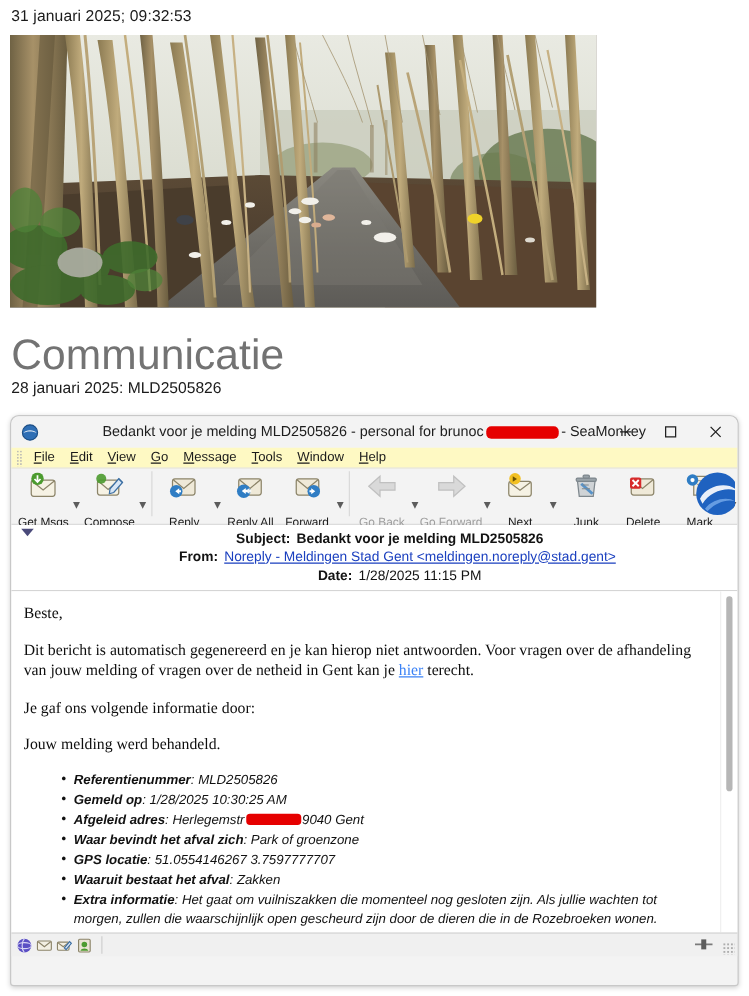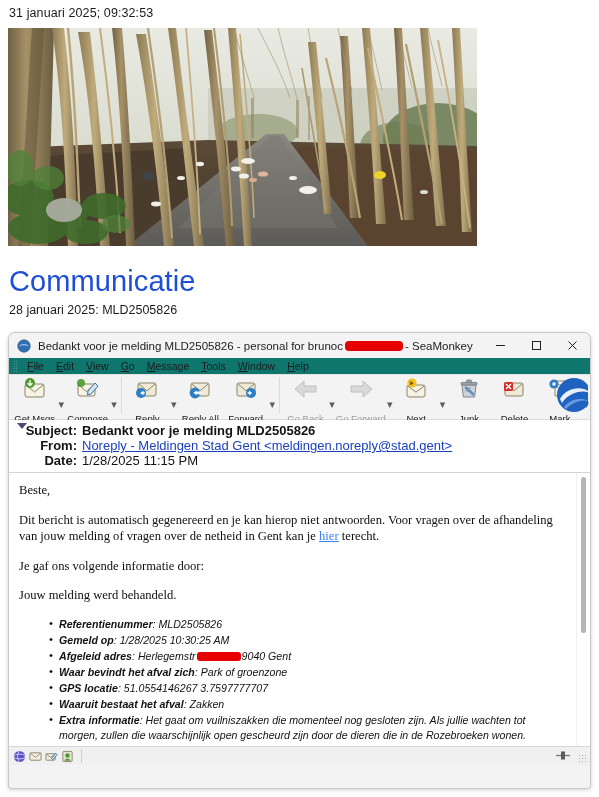--- a/index.html
+++ b/index.html
@@ -38,22 +38,22 @@
     height: 218px;
     overflow: hidden;
     background: #6b6450;
   }
   .photo svg { display: block; }
 
   .section-title {
     position: absolute;
     left: 9px;
     top: 265px;
-    font-size: 29px;
-    color: #1d4ed8;
+    font-size: 34px;
+    color: #737373;
     font-family: "Liberation Sans", sans-serif;
     font-weight: 400;
     letter-spacing: 0.1px;
   }
 
   .section-sub {
     position: absolute;
     left: 9px;
     top: 303px;
     font-size: 12.5px;
@@ -75,20 +75,21 @@
     box-sizing: border-box;
   }
 
   .titlebar {
     position: relative;
     height: 25px;
     background: #f3f3f3;
     display: flex;
     align-items: center;
     border-radius: 6px 6px 0 0;
+    gap: 44px;
   }
   .tb-icon {
     margin-left: 8px;
     width: 14px;
     height: 14px;
     flex: 0 0 auto;
   }
   .tb-title {
     margin-left: 7px;
     font-size: 11.5px;
@@ -125,21 +126,21 @@
     display: flex;
     align-items: center;
     justify-content: center;
     font-size: 11px;
     color: #202020;
   }
 
   
   .menubar {
     height: 16px;
-    background: #0f766e;
+    background: #fef9c3;
     display: flex;
     align-items: center;
     padding-left: 4px;
     border-bottom: 1px solid #e2e2e2;
   }
   .grip {
     width: 5px;
     height: 13px;
     margin-right: 3px;
     background-image: radial-gradient(circle, #b3b3b3 0.6px, transparent 0.7px);
@@ -207,21 +208,22 @@
   .hdr {
     background: #ffffff;
     padding: 3px 0 4px 0;
     border-bottom: 1px solid #d5d5d5;
     position: relative;
   }
   .hdr-row {
     display: flex;
     align-items: center;
     height: 15px;
-    font-size: 13px;
+    font-size: 11px;
+    justify-content: center;
   }
   .hdr-key {
     width: 68px;
     text-align: right;
     font-weight: bold;
     color: #131313;
     padding-right: 5px;
     flex: 0 0 auto;
   }
   .hdr-val { color: #131313; display:flex; align-items:center;}

